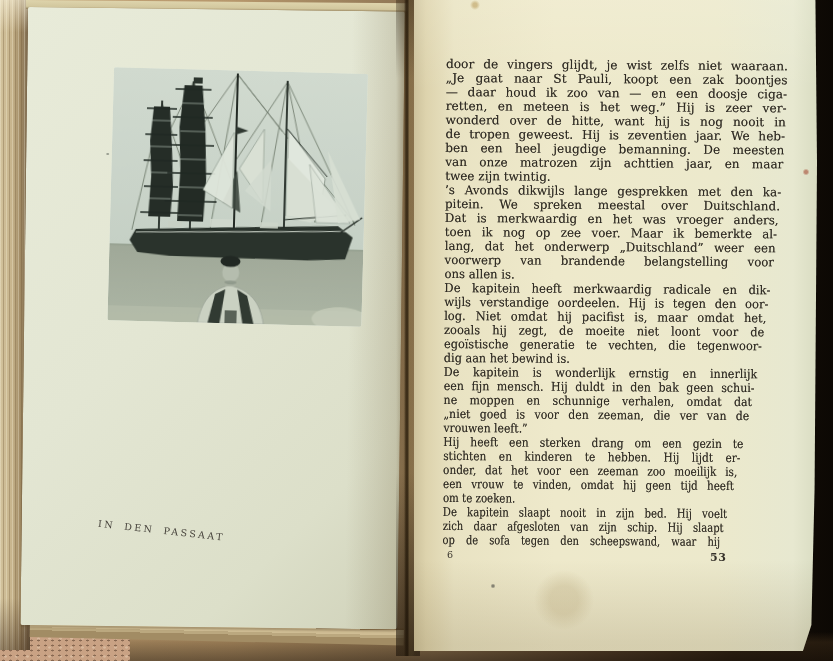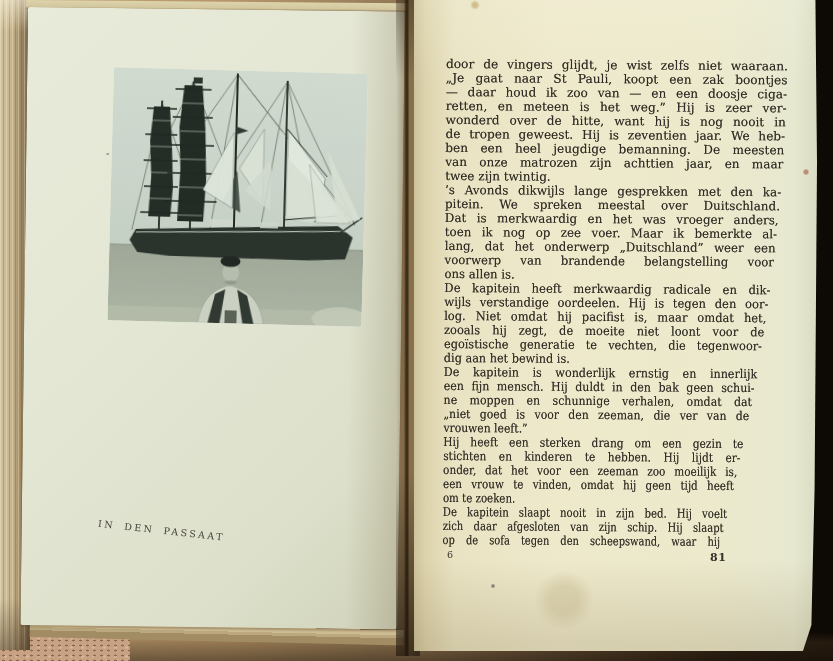--- a/index.html
+++ b/index.html
@@ -233,15 +233,15 @@
         <div class="tline" style="transform: scaleX(0.8776);">Hij heeft een sterken drang om een gezin te</div>
         <div class="tline" style="transform: scaleX(0.869);">stichten en kinderen te hebben. Hij lijdt er-</div>
         <div class="tline" style="transform: scaleX(0.8601);">onder, dat het voor een zeeman zoo moeilijk is,</div>
         <div class="tline" style="transform: scaleX(0.8509);">een vrouw te vinden, omdat hij geen tijd heeft</div>
         <div class="tline last" style="transform: scaleX(0.8414);">om te zoeken.</div>
         <div class="tline" style="transform: scaleX(0.8316);">De kapitein slaapt nooit in zijn bed. Hij voelt</div>
         <div class="tline" style="transform: scaleX(0.8215);">zich daar afgesloten van zijn schip. Hij slaapt</div>
         <div class="tline" style="transform: scaleX(0.8111);">op de sofa tegen den scheepswand, waar hij</div>
       </div>
     <div class="sig-mark">6</div>
-    <div class="page-num">81</div>
+    <div class="page-num">53</div>
   </div>
 </div>
 
 </body></html>

